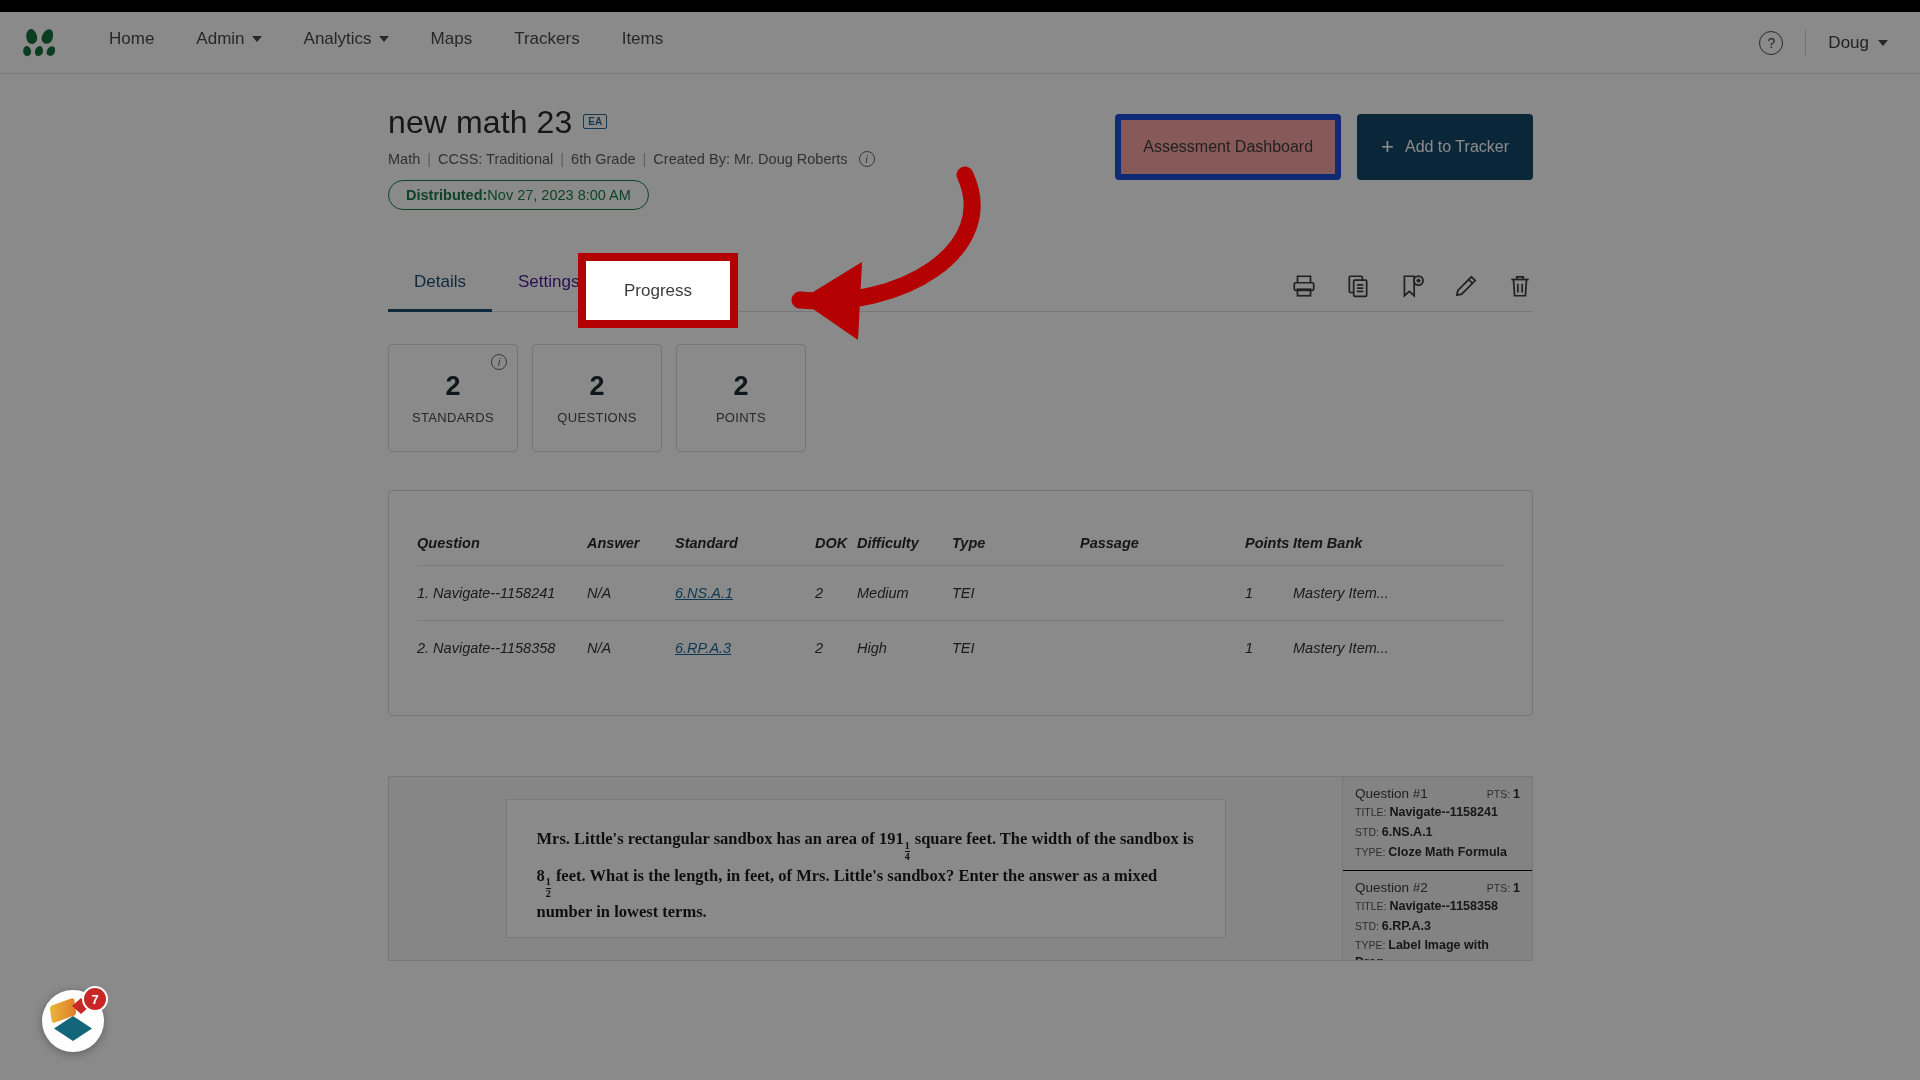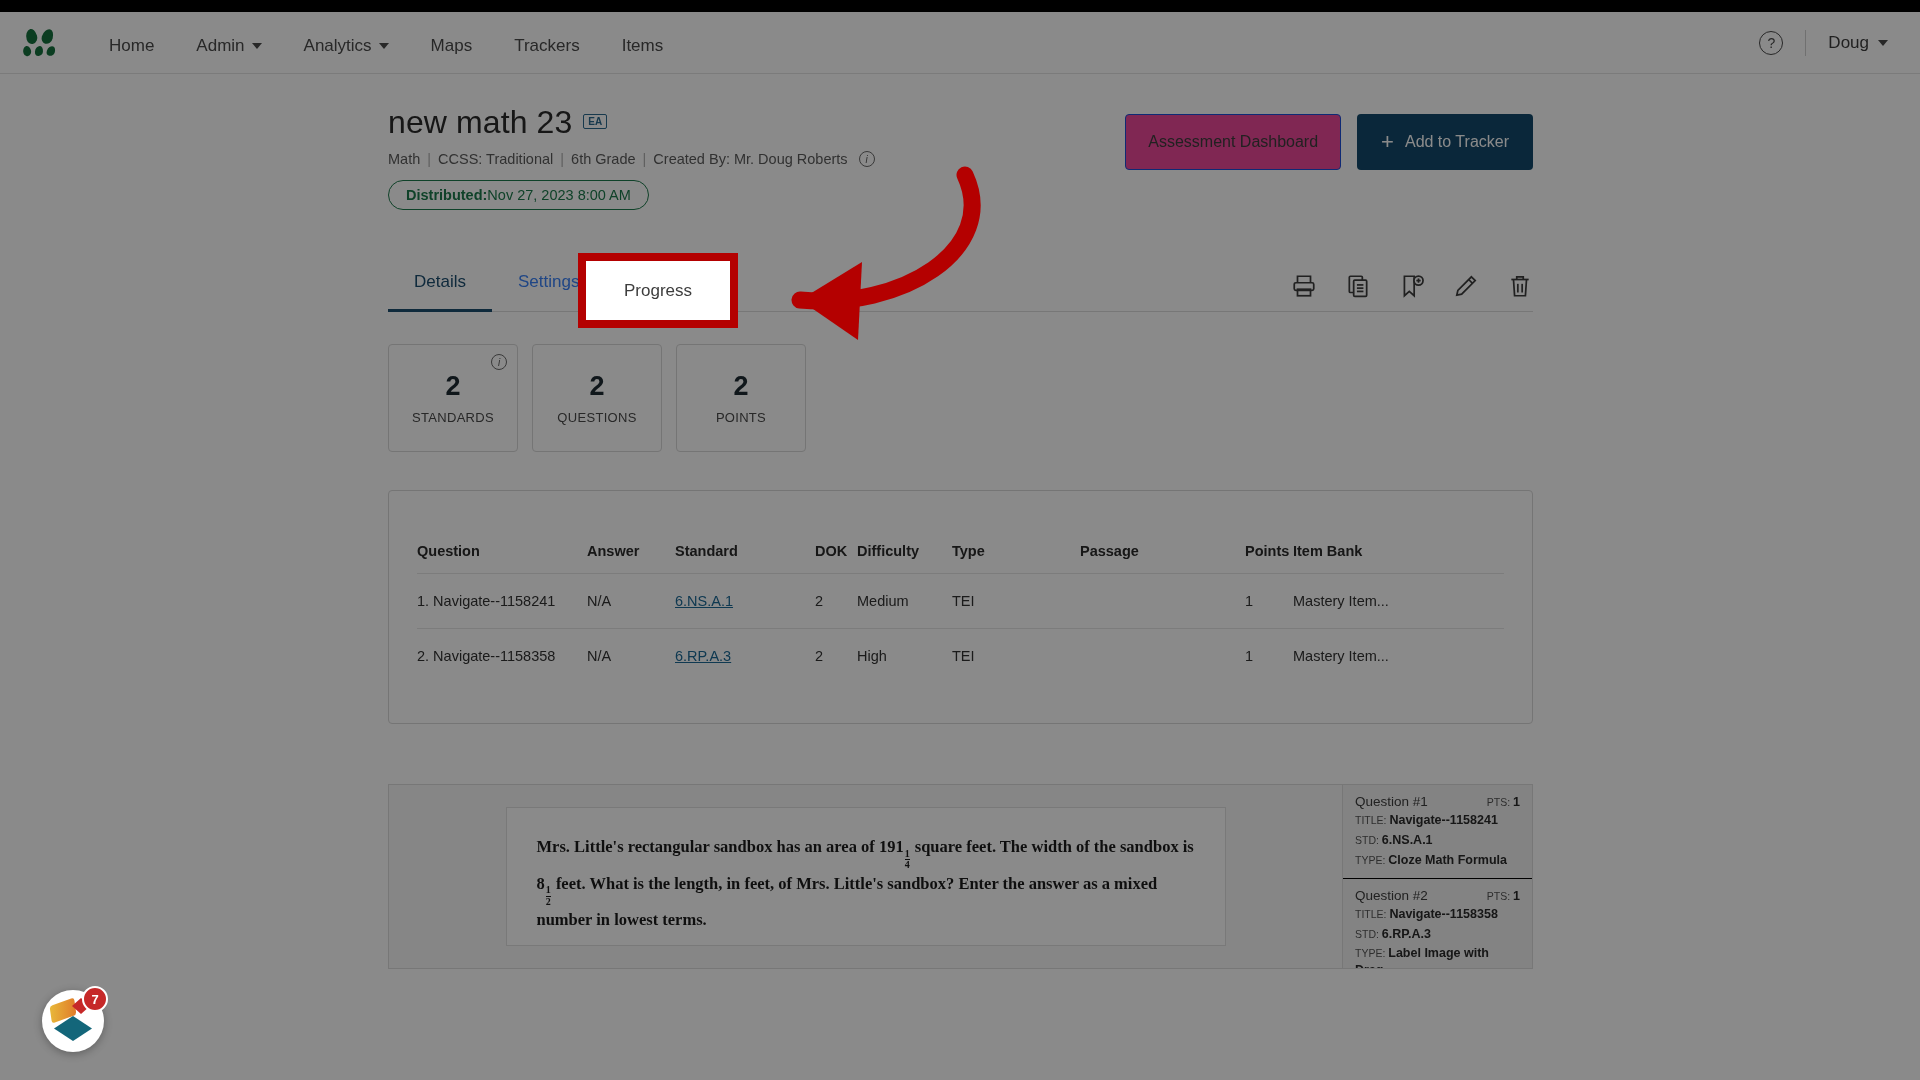--- a/index.html
+++ b/index.html
@@ -26,21 +26,21 @@
   
   #nav {
     position: absolute; top: 12px; left: 0; width: 1920px; height: 62px;
     background: #fff; border-bottom: 1px solid #e3e3e3;
     display: flex; align-items: center;
   }
   #logo { margin-left: 22px; margin-right: 30px; width: 36px; height: 30px; position: relative; }
   .leaf { position: absolute; background: #16713e; }
   .leaf.big { width: 11px; height: 15px; border-radius: 60% 40% 55% 45% / 60% 55% 45% 40%; }
   .leaf.sm  { width: 8px;  height: 10px; border-radius: 60% 40% 55% 45% / 60% 55% 45% 40%; }
-  .navlinks { display: flex; align-items: flex-start; height: 55px; }
+  .navlinks { display: flex; align-items: flex-end; height: 55px; }
   .navlink {
     font-size: 17px; color: #4a4a4a; padding: 0 21px; height: 62px;
     display: flex; align-items: center; gap: 7px; cursor: pointer; white-space: nowrap;
   }
   .navlink.active { color: #1f1f1f; font-weight: bold; position: relative; }
   .navlink.active::after {
     content:""; position:absolute; left:14px; right:14px; bottom:9px; height:3px; background:#3d3d3d;
   }
   .caret { width:0;height:0;border-left:5px solid transparent;border-right:5px solid transparent;border-top:6px solid #4a4a4a; display:inline-block; }
   #nav-right { margin-left:auto; display:flex; align-items:center; gap:0; margin-right:24px; }
@@ -71,35 +71,35 @@
   }
   .dist-pill {
     margin-top:13px; display:inline-flex; align-items:center;
     border:1.4px solid #1d7a4c; border-radius:20px; padding:6px 17px;
     font-size:14.5px; color:#1d7a4c; width:fit-content;
   }
   .dist-pill b { font-weight:bold; }
 
   .head-actions { margin-left:auto; display:flex; gap:16px; padding-top:10px; }
   .btn-outline {
-    border:1px solid #1d4ed8; background:#ec4899; color:#3d3d3d;
+    border:6px solid #1d4ed8; background:#fca5a5; color:#3d3d3d;
     font-size:16px; padding:18px 22px; border-radius:4px; cursor:pointer;
     font-family:"Liberation Sans", sans-serif;
   }
   .btn-primary {
     background:#13496b; color:#fff; border:none; font-size:16px;
     padding:11px 24px; border-radius:4px; cursor:pointer;
     display:flex; align-items:center; gap:11px; font-family:"Liberation Sans", sans-serif;
   }
   .plus { font-size:22px; line-height:1; font-weight:300; }
 
   
   #tabs-row { display:flex; align-items:flex-end; margin-top:42px; border-bottom:1px solid #ddd; height:60px; }
   .tab {
-    font-size:17px; color:#3b82f6; padding:0 26px; height:58px;
+    font-size:17px; color:#4c1d95; padding:0 26px; height:58px;
     display:flex;align-items:center; cursor:pointer; position:relative;
   }
   .tab.active { color:#1d4e70; font-weight:normal; }
   .tab.active::after { content:""; position:absolute; left:0; right:0; bottom:-1px; height:3px; background:#1d4e70;}
   .toolbar-icons { margin-left:auto; display:flex; gap:28px; align-items:center; padding-bottom:12px; }
   .ticon { cursor:pointer; color:#3d3d3d; display:flex; }
 
   
   #stats { display:flex; gap:14px; margin-top:32px; }
   .stat {
@@ -116,21 +116,21 @@
     margin-top:38px; border:1px solid #d8d8d8; border-radius:4px; background:#fff;
     padding:26px 28px 40px 28px;
   }
   .ak-head { display:flex; align-items:center; }
   .ak-title { font-size:22px; color:#2b2b2b; }
   .btn-download {
     margin-left:auto; border:1px solid #2b6a8f; color:#1d5e86; background:#fff;
     border-radius:4px; padding:8px 16px; font-size:15px; cursor:pointer;
     display:flex; align-items:center; gap:9px; font-family:"Liberation Sans", sans-serif;
   }
-  table.ak { width:100%; border-collapse:collapse; margin-top:26px; }
+  table.ak { width:100%; border-collapse:collapse; margin-top:18px;font-style:italic; }
   table.ak th {
     text-align:left; font-size:14.5px; color:#2b2b2b; font-weight:bold;
     padding:0 0 14px 0;
   }
   table.ak td {
     font-size:14.5px; color:#333; padding:19px 0; border-top:1px solid #e6e6e6;
   }
   td.std a { color:#1d6a96; text-decoration:underline; }
   .col-q { width:170px; } .col-a{width:88px;} .col-s{width:140px;}
   .col-d{width:42px;} .col-diff{width:95px;} .col-t{width:128px;}

